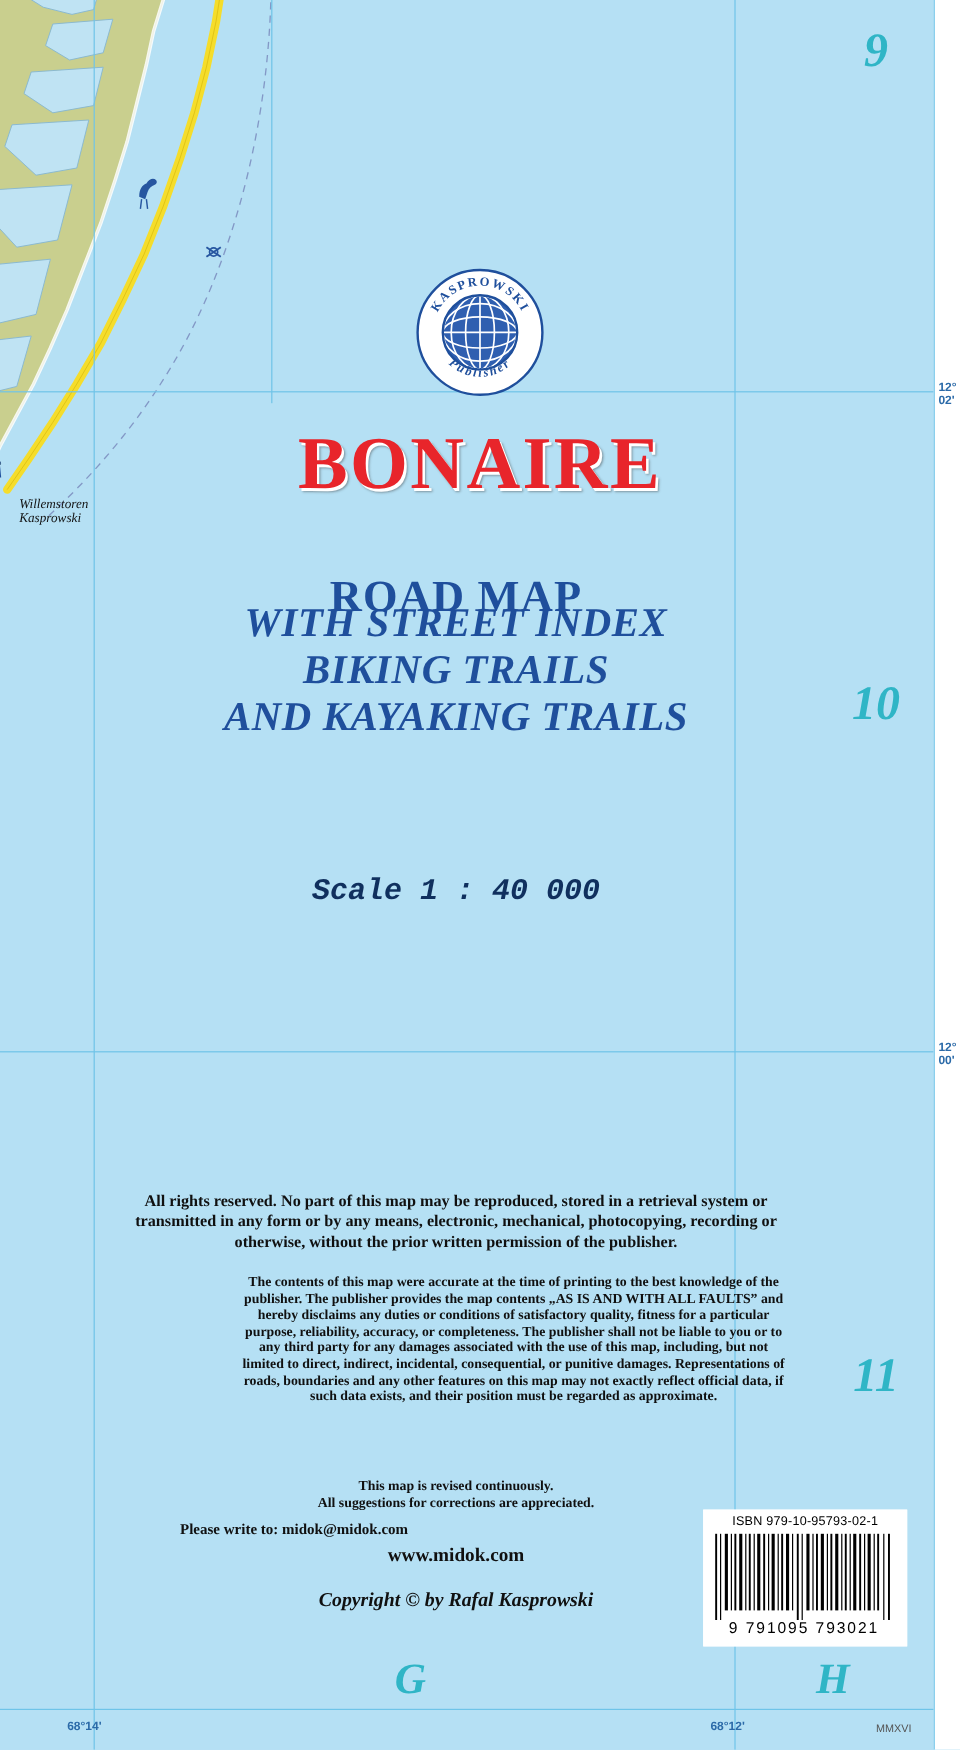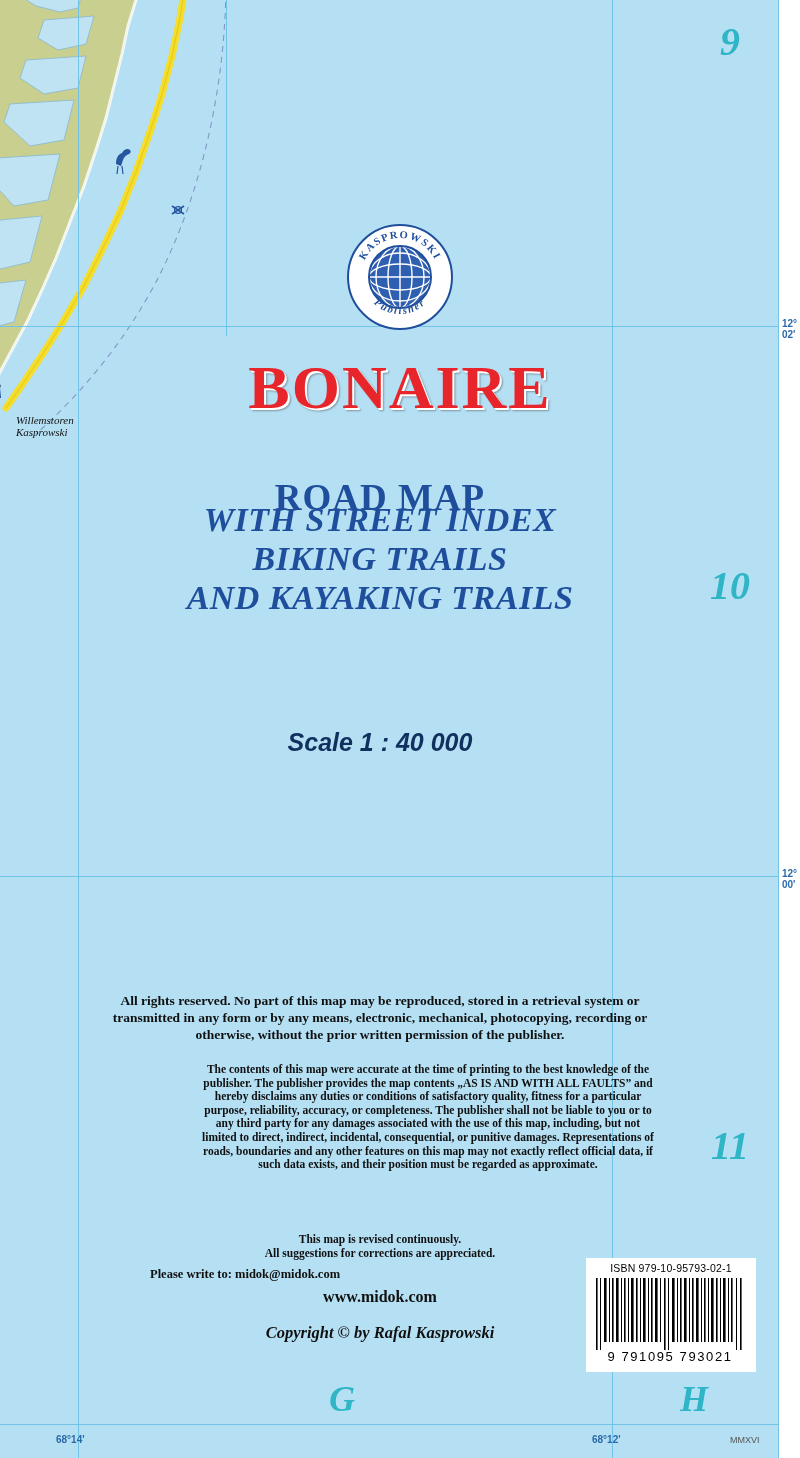--- a/index.html
+++ b/index.html
@@ -58,21 +58,21 @@
     font-family:"Liberation Serif",serif;font-weight:bold;font-size:37px;color:#1f4f9c;
     letter-spacing:1px;
   }
   .title-block{
     position:absolute;left:0;top:500px;width:760px;text-align:center;
     font-family:"Liberation Serif",serif;font-weight:bold;font-style:italic;color:#1f4f9c;
   }
   .title-block div{font-size:34px;line-height:39px;letter-spacing:.5px;}
   .scale{
     position:absolute;left:0;top:728px;width:760px;text-align:center;
-    font-family:Liberation Sans, sans-serif;font-weight:bold;font-style:italic;font-size:25px;color:#10305e;
+    font-family:Liberation Mono, monospace;font-weight:bold;font-style:italic;font-size:25px;color:#10305e;
   }
 
   
   .rights{
     position:absolute;left:100px;top:992px;width:560px;text-align:center;
     font-family:"Liberation Serif",serif;font-weight:bold;font-size:13.5px;line-height:17px;color:#101010;
   }
   .disclaimer{
     position:absolute;left:150px;top:1063px;width:460px;text-align:center;
     font-family:"Liberation Serif",serif;font-weight:bold;font-size:11.5px;line-height:13.6px;color:#101010;margin-left:48px;

